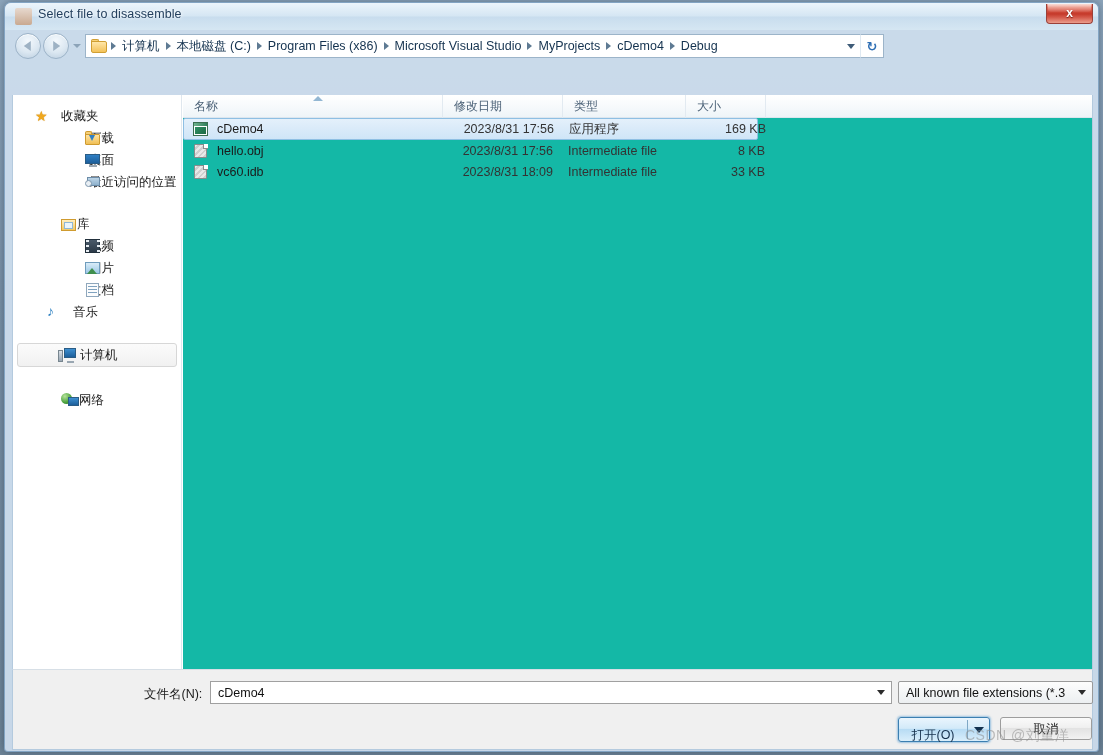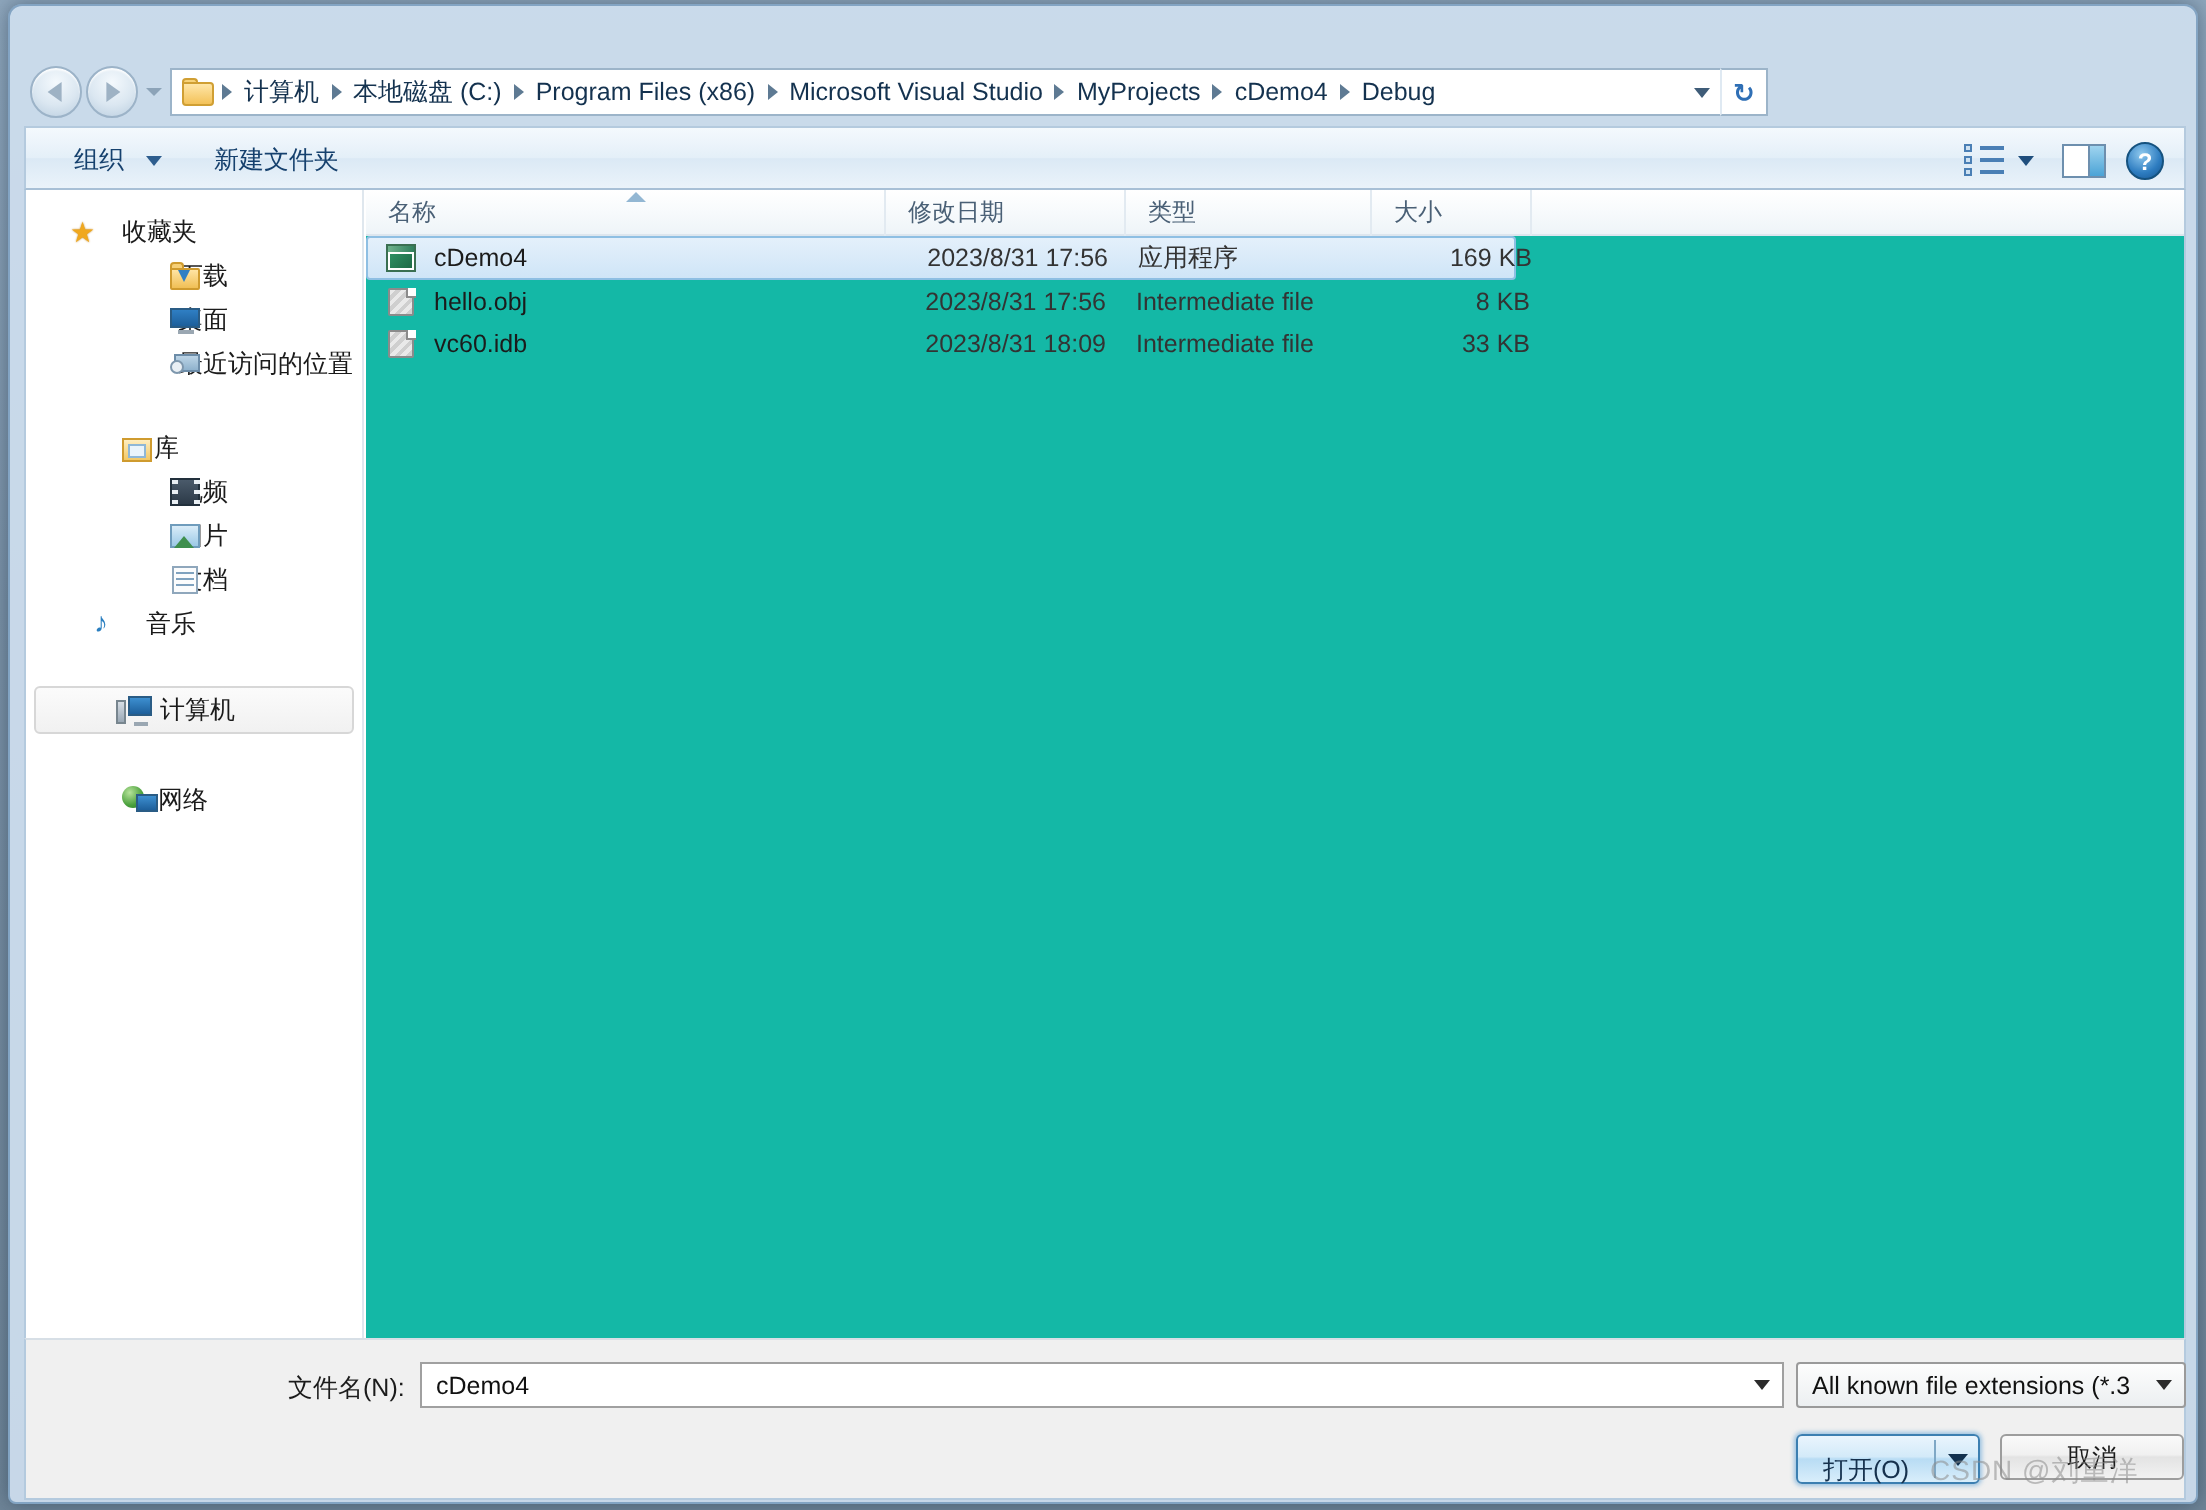--- a/index.html
+++ b/index.html
@@ -371,20 +371,27 @@
     letter-spacing: .5px;
     pointer-events: none;
   }
 </style>
 </head>
 <body>
 
 <div id="root">
   <div class="frame">
 
+    <div class="titlebar">
+      <div class="title-icon"></div>
+      <div class="title-text">Select file to disassemble</div>
+      <div class="close-btn">
+        <span class="close-x">x</span>
+      </div>
+    </div>
 
     <div class="navbar">
       <div class="nav-back">
         <span class="arrow-g"></span>
       </div>
       <div class="nav-fwd">
         <span class="arrow-g"></span>
       </div>
       <div class="nav-hist"></div>
 
@@ -413,41 +420,20 @@
             <i></i>
           </div>
       </div>
 
       <div class="refresh-box">
         <span class="refresh-glyph">↻</span>
       </div>
 
     </div>
 
-    <div class="toolbar">
-      <span class="tb-item tb-org">组织</span>
-      <span class="tb-org-caret"></span>
-      <span class="tb-item tb-newfolder">新建文件夹</span>
-      <div class="tb-right">
-        <span class="ic-views">
-          <span class="dot d1"></span>
-            <span class="dot d2"></span>
-            <span class="dot d3"></span>
-          <span class="ln l1"></span>
-            <span class="ln l2"></span>
-            <span class="ln l3"></span>
-        </span>
-        <span class="views-caret"></span>
-        <span class="ic-pane">
-          <span class="pl"></span>
-            <span class="pr"></span>
-        </span>
-        <span class="ic-help">?</span>
-      </div>
-    </div>
 
     <div class="content">
 
       <div class="sidebar">
 
         <div class="nav-group">
           <div class="nav-row">
             <span class="nav-ico i-star">★</span>
             <span class="nav-label">收藏夹</span>
           </div>

